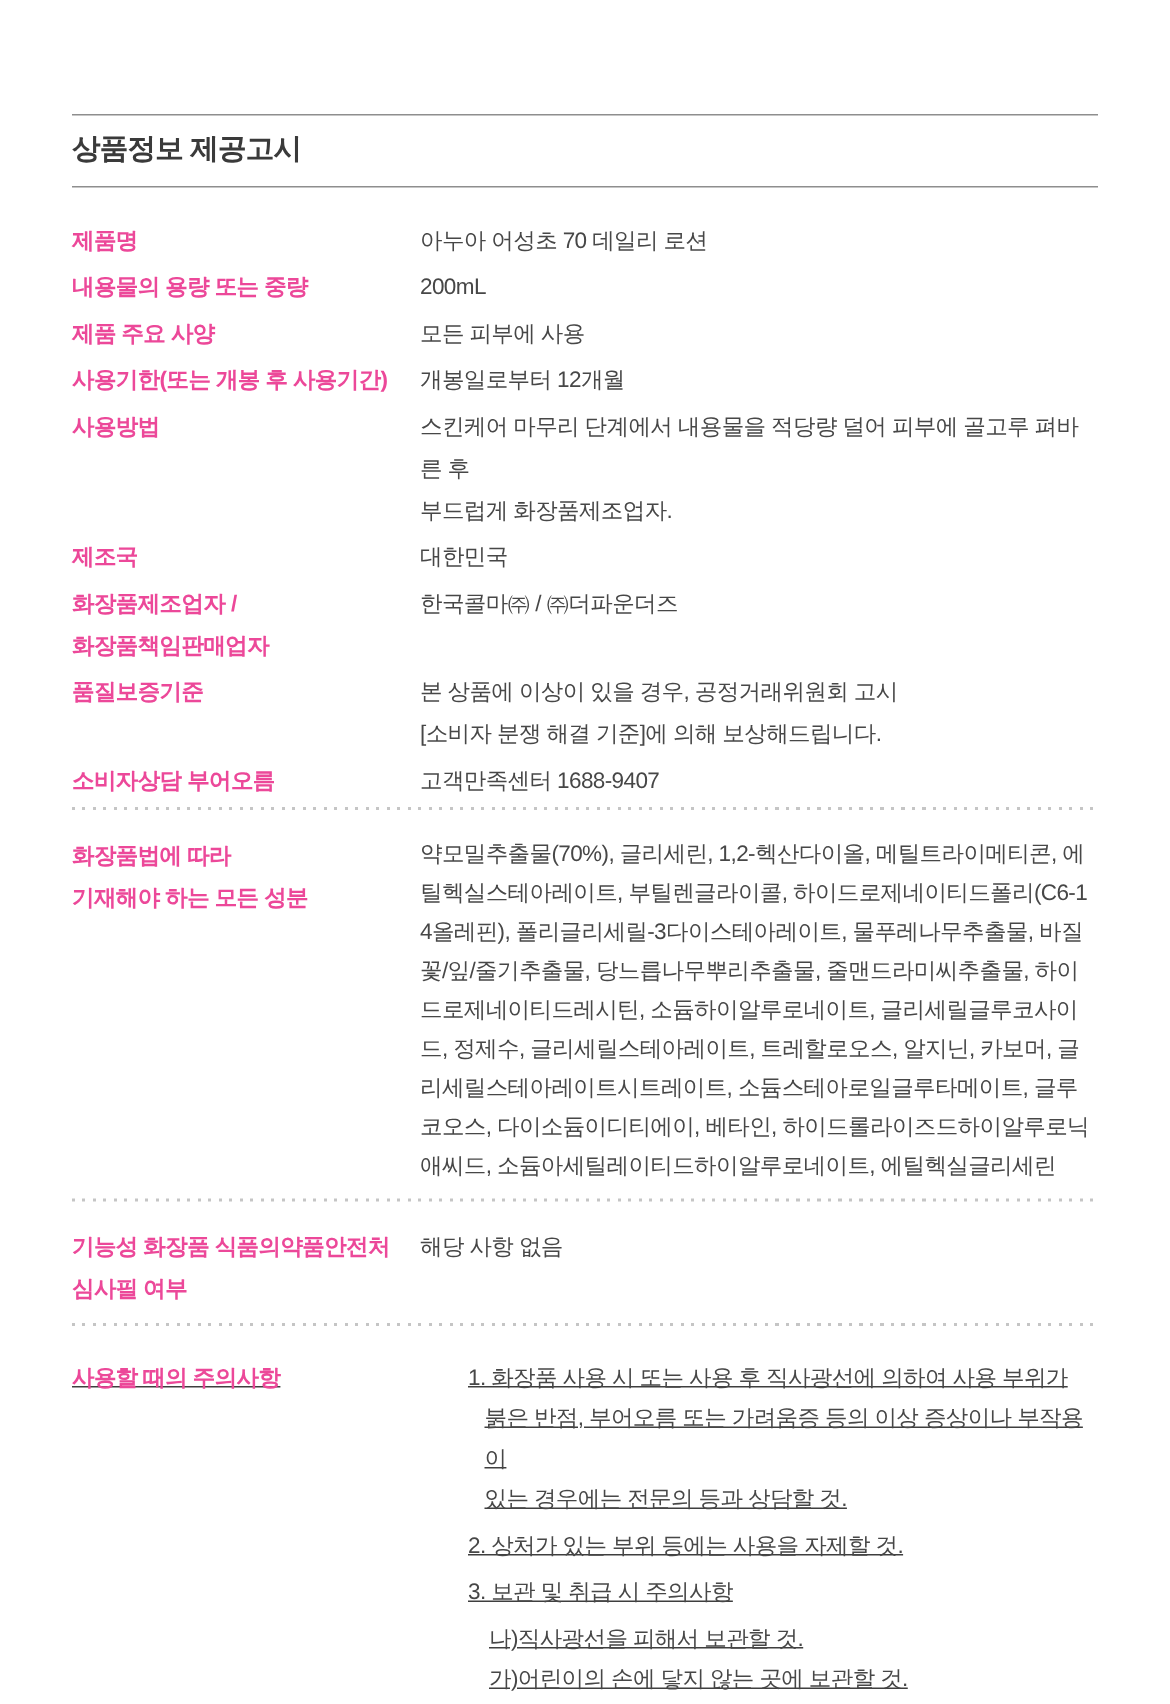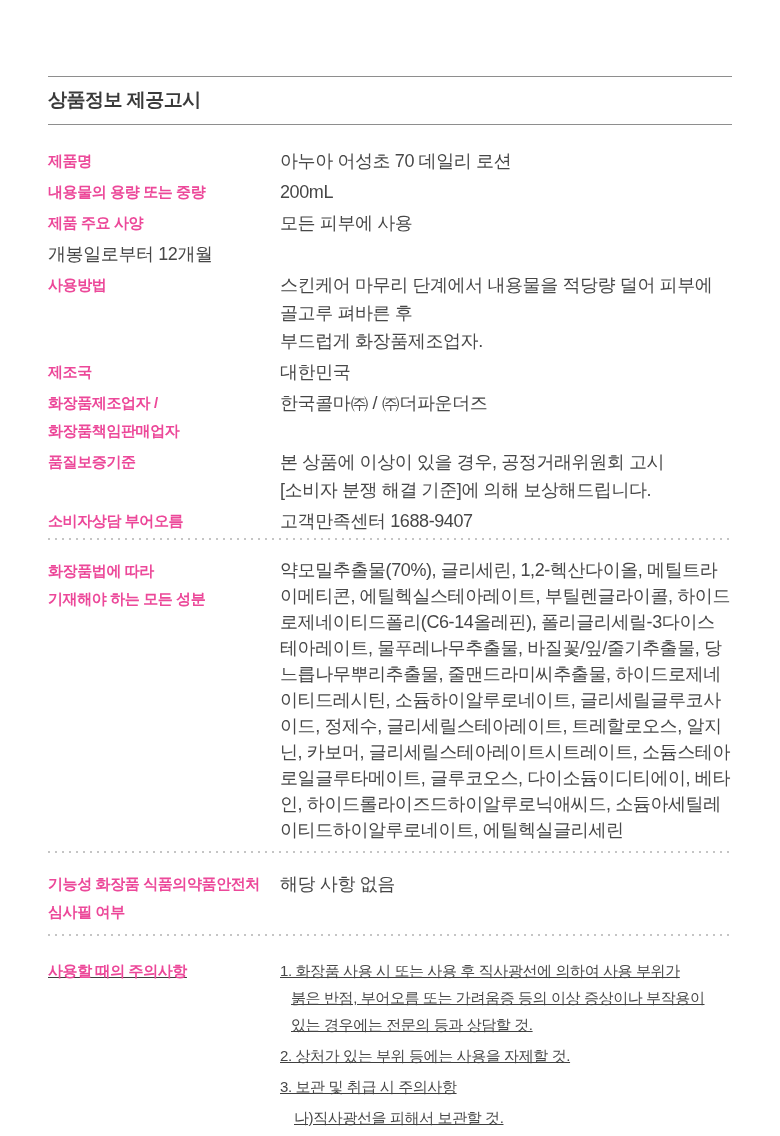--- a/index.html
+++ b/index.html
@@ -45,21 +45,21 @@
     font-size: 15px;
     font-weight: 700;
     line-height: 28px;
     color: #ec4899;
     white-space: pre-line;
     letter-spacing: -0.4px;
     padding-right: 10px;
   }
   .cell-value {
     flex: 1;
-    font-size: 18px;
+    font-size: 15px;
     font-weight: 400;
     line-height: 28px;
     color: #474747;
     white-space: pre-line;
     letter-spacing: -0.4px;
   }
 
   .dotted {
     height: 2px;
     background: repeating-linear-gradient(90deg, #c5c5c5 0 2px, transparent 2px 7px);
@@ -68,21 +68,21 @@
   .section { display: flex; }
   .section.ingredients { padding: 17px 0 8px 0; }
   .section.functional  { padding: 17px 0 8px 0; }
   .section.precautions { padding: 21px 0 12px 0; text-decoration: underline; }
 
   .ingredients .cell-value {
     line-height: 26px;
     word-break: break-all;
   }
 
-  .caution-list { flex: 1; }
+  .caution-list { flex: 1; margin-left: 32px; }
   .caution-item {
     margin: 0 0 4px 0;
     font-size: 15px;
     line-height: 27px;
     color: #474747;
     white-space: pre-line;
     letter-spacing: -0.4px;
     padding-left: 11px;
     text-indent: -11px;
   }
@@ -112,20 +112,21 @@
     <div class="cell-label">내용물의 용량 또는 중량</div>
     <div class="cell-value">200mL</div>
   </div>
 
   <div class="row">
     <div class="cell-label">제품 주요 사양</div>
     <div class="cell-value">모든 피부에 사용</div>
   </div>
 
   <div class="row">
+    <div class="cell-label">사용기한(또는 개봉 후 사용기간)</div>
     <div class="cell-value">개봉일로부터 12개월</div>
   </div>
 
   <div class="row">
     <div class="cell-label">사용방법</div>
     <div class="cell-value">스킨케어 마무리 단계에서 내용물을 적당량 덜어 피부에 골고루 펴바른 후
 부드럽게 화장품제조업자.</div>
   </div>
 
   <div class="row">

